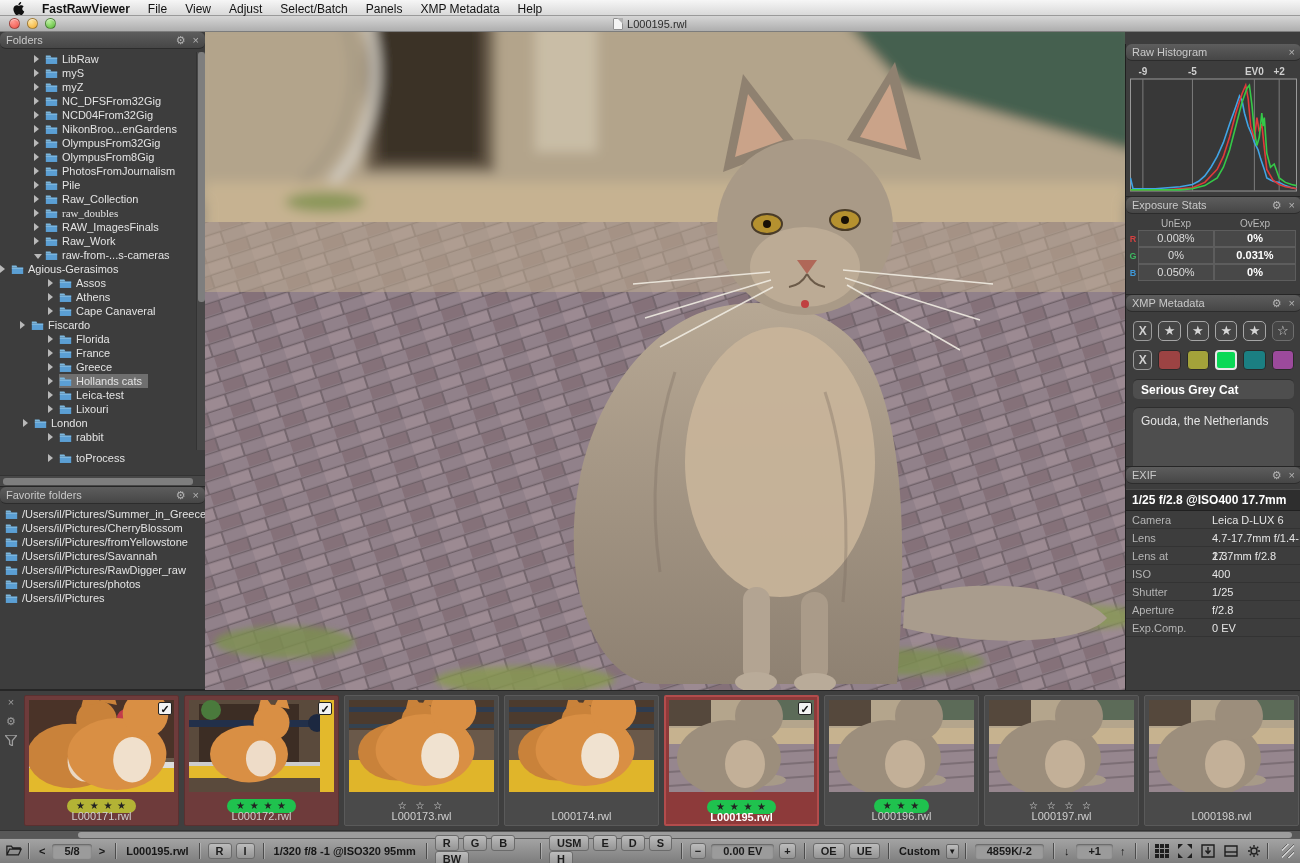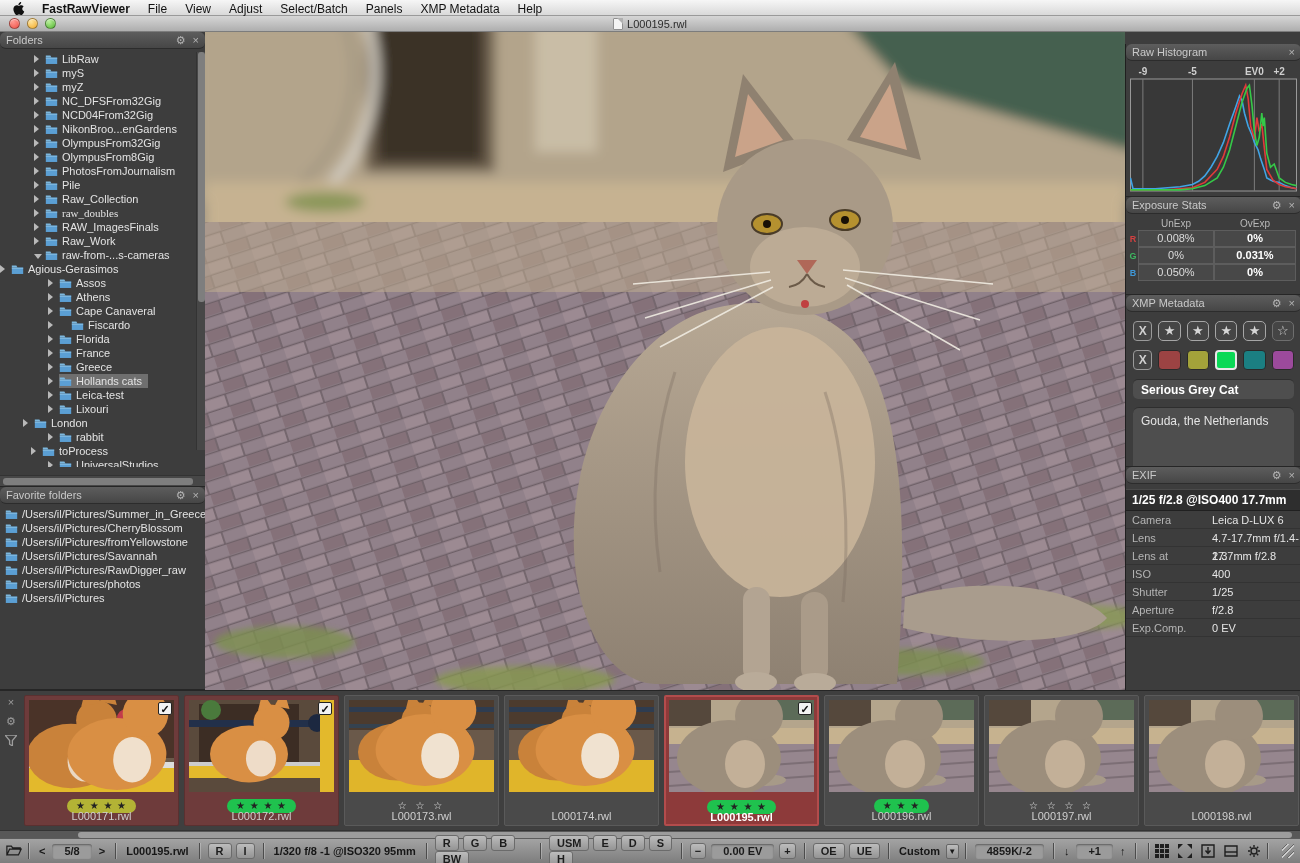--- a/index.html
+++ b/index.html
@@ -370,21 +370,21 @@
             <span class="tw"><span class="arr-c"></span></span>
             <span class="hl">
               <svg class="fold-ico" viewBox="0 0 16 13">
                 <path d="M1 4 h14 v8 H1 z" fill="#5b9fd4"></path>
                 <path d="M1 4 V1.6 h5.6 l1.4 2.4" fill="#7db8de"></path>
                 <path d="M1 5 h14" stroke="#8ec4e6" stroke-width="1"></path>
               </svg>
               <span>Cape Canaveral</span>
             </span>
           </div>
-          <div class="tree-row" style="padding-left: 48px; gap: 12px;">
+          <div class="tree-row" style="padding-left: 20px;">
             <span class="tw"><span class="arr-c"></span></span>
             <span class="hl">
               <svg class="fold-ico" viewBox="0 0 16 13">
                 <path d="M1 4 h14 v8 H1 z" fill="#5b9fd4"></path>
                 <path d="M1 4 V1.6 h5.6 l1.4 2.4" fill="#7db8de"></path>
                 <path d="M1 5 h14" stroke="#8ec4e6" stroke-width="1"></path>
               </svg>
               <span>Fiscardo</span>
             </span>
           </div>
@@ -469,21 +469,21 @@
             <span class="tw"><span class="arr-c"></span></span>
             <span class="hl">
               <svg class="fold-ico" viewBox="0 0 16 13">
                 <path d="M1 4 h14 v8 H1 z" fill="#5b9fd4"></path>
                 <path d="M1 4 V1.6 h5.6 l1.4 2.4" fill="#7db8de"></path>
                 <path d="M1 5 h14" stroke="#8ec4e6" stroke-width="1"></path>
               </svg>
               <span>rabbit</span>
             </span>
           </div>
-          <div class="tree-row" style="padding-left: 31px;">
+          <div class="tree-row" style="padding-left: 48px; margin-top: 7px;">
             <span class="tw"><span class="arr-c"></span></span>
             <span class="hl">
               <svg class="fold-ico" viewBox="0 0 16 13">
                 <path d="M1 4 h14 v8 H1 z" fill="#5b9fd4"></path>
                 <path d="M1 4 V1.6 h5.6 l1.4 2.4" fill="#7db8de"></path>
                 <path d="M1 5 h14" stroke="#8ec4e6" stroke-width="1"></path>
               </svg>
               <span>toProcess</span>
             </span>
           </div>

